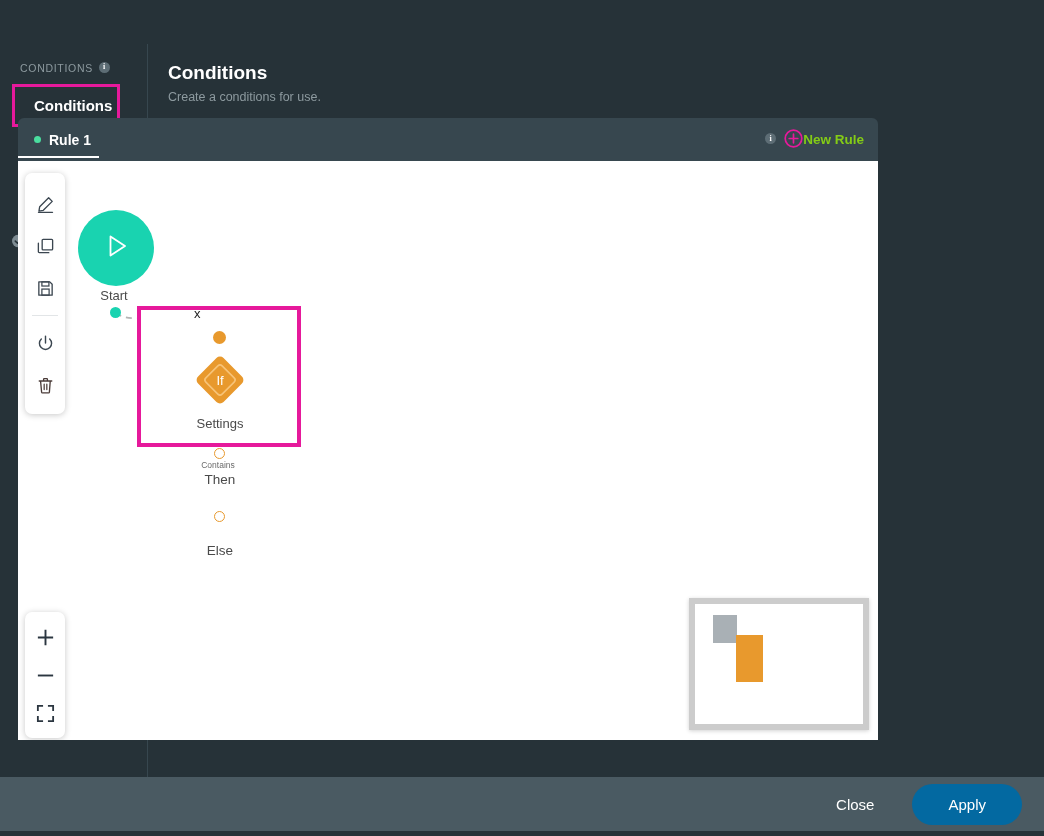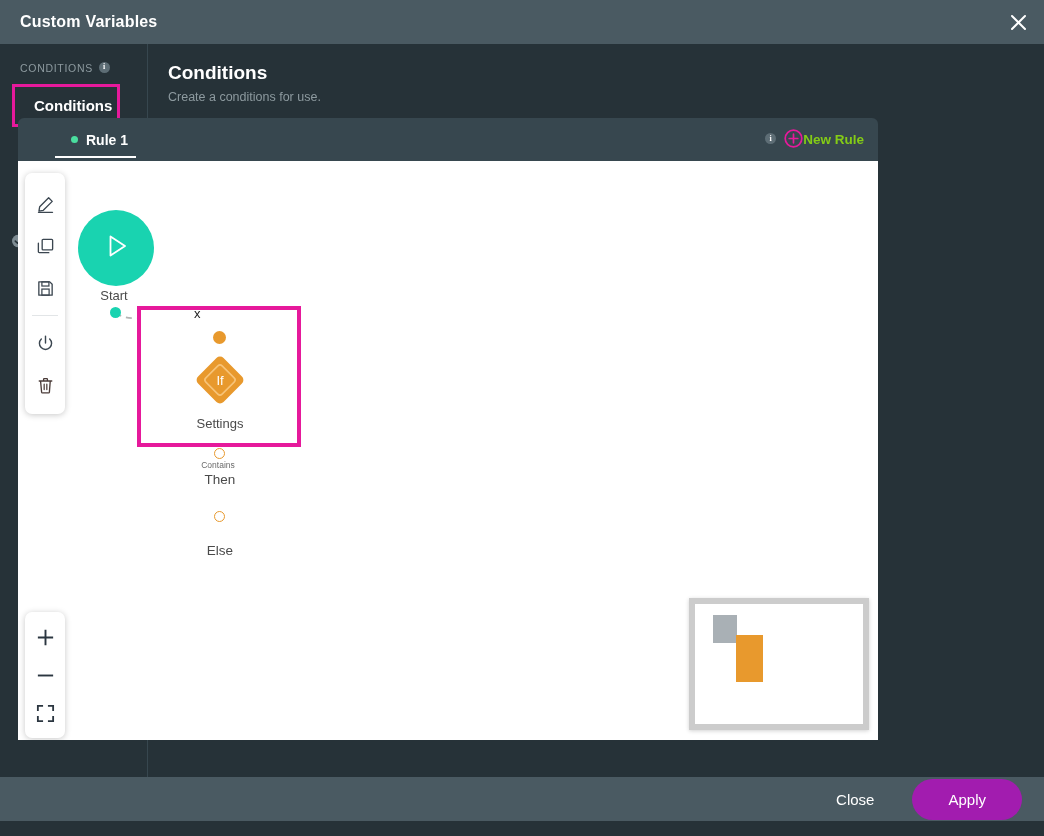--- a/index.html
+++ b/index.html
@@ -113,21 +113,20 @@
     background: #37474f;
     border-radius: 6px 6px 0 0;
     display: flex; align-items: center;
   }
   .tab {
     position: relative;
     height: 43px;
     display: flex; align-items: center;
     padding: 0 18px 0 16px;
     cursor: pointer;
-    margin-left: 37px;
   }
   .tab-dot {
     width: 7px; height: 7px; border-radius: 50%;
     background: #4ade9f; margin-right: 8px;
   }
   .tab-label { color: #ffffff; font-size: 14px; font-weight: bold; }
   .tab.active::after {
     content: ""; position: absolute;
     left: 0; right: 10px; bottom: 3px; height: 2px;
     background: #ffffff;
@@ -265,51 +264,43 @@
   .edge-x {
     position: absolute; left: 176px; top: 145px;
     color: #222222; font-size: 13px;
     font-family: "Liberation Sans", sans-serif;
   }
   .edge-svg { position: absolute; left: 0; top: 0; }
 
   
   .footer {
     position: absolute; left: 0; top: 777px;
-    width: 1044px; height: 44px;
+    width: 1044px; height: 54px;
     background: #4a5a62;
     display: flex; align-items: center; justify-content: flex-end;
     padding-right: 22px; gap: 22px;
   }
   .btn-close {
     color: #ffffff; font-size: 15px;
     background: transparent; border: none;
     cursor: pointer; padding: 8px 16px;
     font-family: "Liberation Sans", sans-serif;
   }
   .btn-apply {
-    background: #a21caf; color: #ffffff;
+    background: #0369a1; color: #ffffff;
     font-size: 15px; border: none; border-radius: 22px;
     padding: 12px 36px; cursor: pointer;
     font-family: "Liberation Sans", sans-serif;
   }
 </style>
 </head>
 <body>
 
 <div id="app">
 
-  <div class="titlebar">
-    <div class="titlebar-title">Custom Variables</div>
-    <div class="titlebar-close">
-      <svg width="17" height="17" viewBox="0 0 17 17">
-        <path d="M2 2 L15 15 M15 2 L2 15" stroke="#ffffff" stroke-width="2" stroke-linecap="round" fill="none"></path>
-      </svg>
-    </div>
-  </div>
 
   <div class="sidebar">
 
     <div class="side-group-label">
       <span>CONDITIONS</span>
       <i class="info-badge">i</i>
     </div>
     <div class="side-item selected-box">
       <span>Conditions</span>
     </div>

